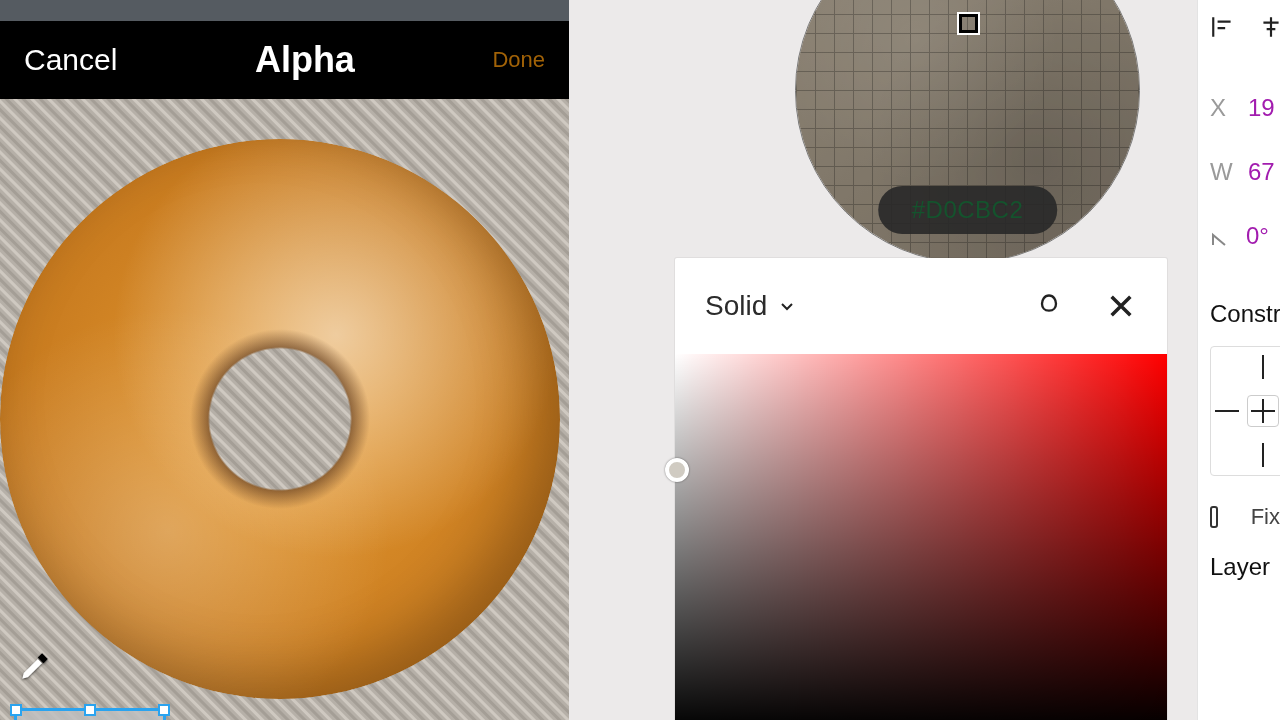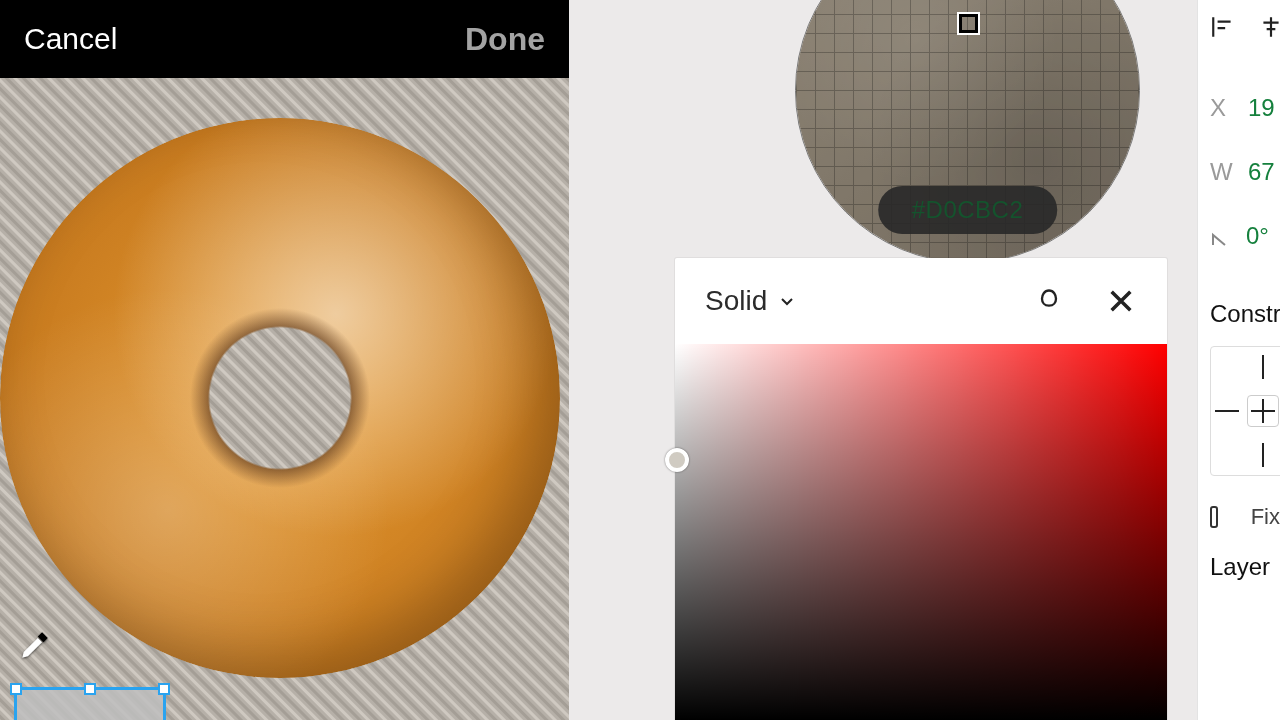--- a/index.html
+++ b/index.html
@@ -1,23 +1,23 @@
 <!DOCTYPE html>
 <html><head>
   <meta charset="utf-8">
   <style>
     * { margin:0; padding:0; box-sizing:border-box; font-family:-apple-system,BlinkMacSystemFont,"Helvetica Neue",sans-serif; }
     body { width:1280px; height:720px; overflow:hidden; position:relative; background:#e5e5e5; }
 
     
     .left-panel { position:absolute; left:0; top:0; width:569px; height:720px; background:#555b61; }
-    .mobile-header { height:78px; background:#000; display:flex; align-items:center; justify-content:space-between; padding:0 24px; }
+    .mobile-header { height:78px; background:#000; display:flex; align-items:center; justify-content:space-between; padding:0 24px;margin-top:21px; }
     .mobile-header .cancel { color:#fff; font-size:30px; font-weight:300; }
     .mobile-header .title  { color:#fff; font-size:36px; font-weight:600; }
-    .mobile-header .done   { color:#a3a3a3; font-size:32px; font-weight:700; }
+    .mobile-header .done   { color:#a16207; font-size:22px; font-weight:400; }
 
     .canvas-area { position:relative; width:569px; height:642px; overflow:hidden; }
     .fabric-bg   { position:absolute; inset:0; }
     svg.fabric   { width:100%; height:100%; display:block; }
 
     
     .donut { position:absolute; left:0; top:40px; width:560px; height:560px; border-radius:50%;
              background:
                radial-gradient(circle at 50% 50%, #3d2514 0 34px, #5b3518 34px 60px, rgba(0,0,0,0) 90px),
                radial-gradient(circle at 60% 35%, rgba(255,255,255,.55), rgba(255,255,255,0) 45%),
@@ -56,21 +56,21 @@
                       linear-gradient(145deg, #b7b0a4, #9c9589 60%, #8a837a); mix-blend-mode:multiply; opacity:.85; }
     .loupe .target { position:absolute; left:163px; top:95px; width:19px; height:19px;
                      border:3px solid #000; box-shadow:0 0 0 2px #fff; }
     .loupe .pill { position:absolute; left:50%; bottom:28px; transform:translateX(-50%);
                    background:rgba(40,40,40,.9); color:#14532d; font-size:24px;
                    padding:10px 34px; border-radius:30px; letter-spacing:.5px; }
 
     
     .picker { position:absolute; left:675px; top:258px; width:492px; height:462px;
               background:#fff; border-radius:2px 2px 0 0; box-shadow:0 0 0 1px rgba(0,0,0,.05); }
-    .picker-header { height:86px; display:flex; align-items:center; padding:0 30px; gap:12px; }
+    .picker-header { height:96px; display:flex; align-items:center; padding:0 30px; gap:12px; }
     .picker-header .mode { font-size:28px; color:#2b2b2b; font-weight:500; }
     .picker-header .chev { width:16px; height:16px; }
     .picker-header .spacer { flex:1; }
     .picker-header .icon-btn { width:32px; height:32px; display:flex; align-items:center; justify-content:center; }
     .picker-header svg { stroke:#222; }
     .picker-header .close-x { margin-left:28px; }
 
     .sv-panel { position:relative; height:376px;
                 background:
                   linear-gradient(to top,  #000, rgba(0,0,0,0)),
@@ -80,21 +80,21 @@
                 border:4px solid #fff; border-radius:50%; background:#d0cbc2;
                 box-shadow:0 0 2px rgba(0,0,0,.5); }
 
     
     .sidebar { position:absolute; right:0; top:0; width:83px; height:720px; background:#fff;
                border-left:1px solid #e3e3e3; padding:14px 0 0 12px; color:#444; font-size:22px; }
     .align-row { display:flex; gap:22px; padding-bottom:30px; }
     .align-row svg { stroke:#222; }
     .prop { display:flex; align-items:center; gap:16px; height:64px; color:#888; font-size:24px; }
     .prop .lab { width:22px; color:#9a9a9a; }
-    .prop .val { color:#15803d; }
+    .prop .val { color:#a21caf; }
     .angle-ic { width:20px; height:20px; }
     .section-title { font-size:24px; color:#111; font-weight:500; margin-top:32px; }
     .constraint-box { margin-top:18px; width:80px; height:130px; border:1px solid #ddd; border-radius:4px;
                       position:relative; }
     .constraint-box .center { position:absolute; left:36px; top:48px; width:32px; height:32px;
                               border:1px solid #ccc; border-radius:4px; }
     .constraint-box .tick { position:absolute; background:#222; }
     .constraint-box .t-top   { left:51px; top:8px;  width:2px; height:24px; }
     .constraint-box .t-bot   { left:51px; bottom:8px; width:2px; height:24px; }
     .constraint-box .t-left  { top:63px; left:4px;  width:24px; height:2px; }
@@ -102,20 +102,21 @@
     .constraint-box .cross-v { left:51px; top:52px; width:2px; height:24px; }
     .fix-row { display:flex; align-items:center; gap:33px; margin-top:28px; }
     .fix-row .chk { width:22px; height:22px; border:2px solid #333; border-radius:3px; }
   </style>
 </head>
 <body>
 
 <div class="left-panel">
   <div class="mobile-header">
     <span class="cancel">Cancel</span>
+    <span class="title">Alpha</span>
     <span class="done">Done</span>
   </div>
   <div class="canvas-area">
     <div class="fabric-bg">
       <svg class="fabric" viewBox="0 0 569 642" preserveAspectRatio="xMidYMid slice">
         <defs>
           <pattern id="weave" width="12" height="12" patternUnits="userSpaceOnUse" patternTransform="rotate(45)">
             <rect width="12" height="12" fill="#b6b0a8"></rect>
             <rect width="12" height="3" y="0" fill="#cfc9c1"></rect>
             <rect width="12" height="3" y="6" fill="#a49e96"></rect>

